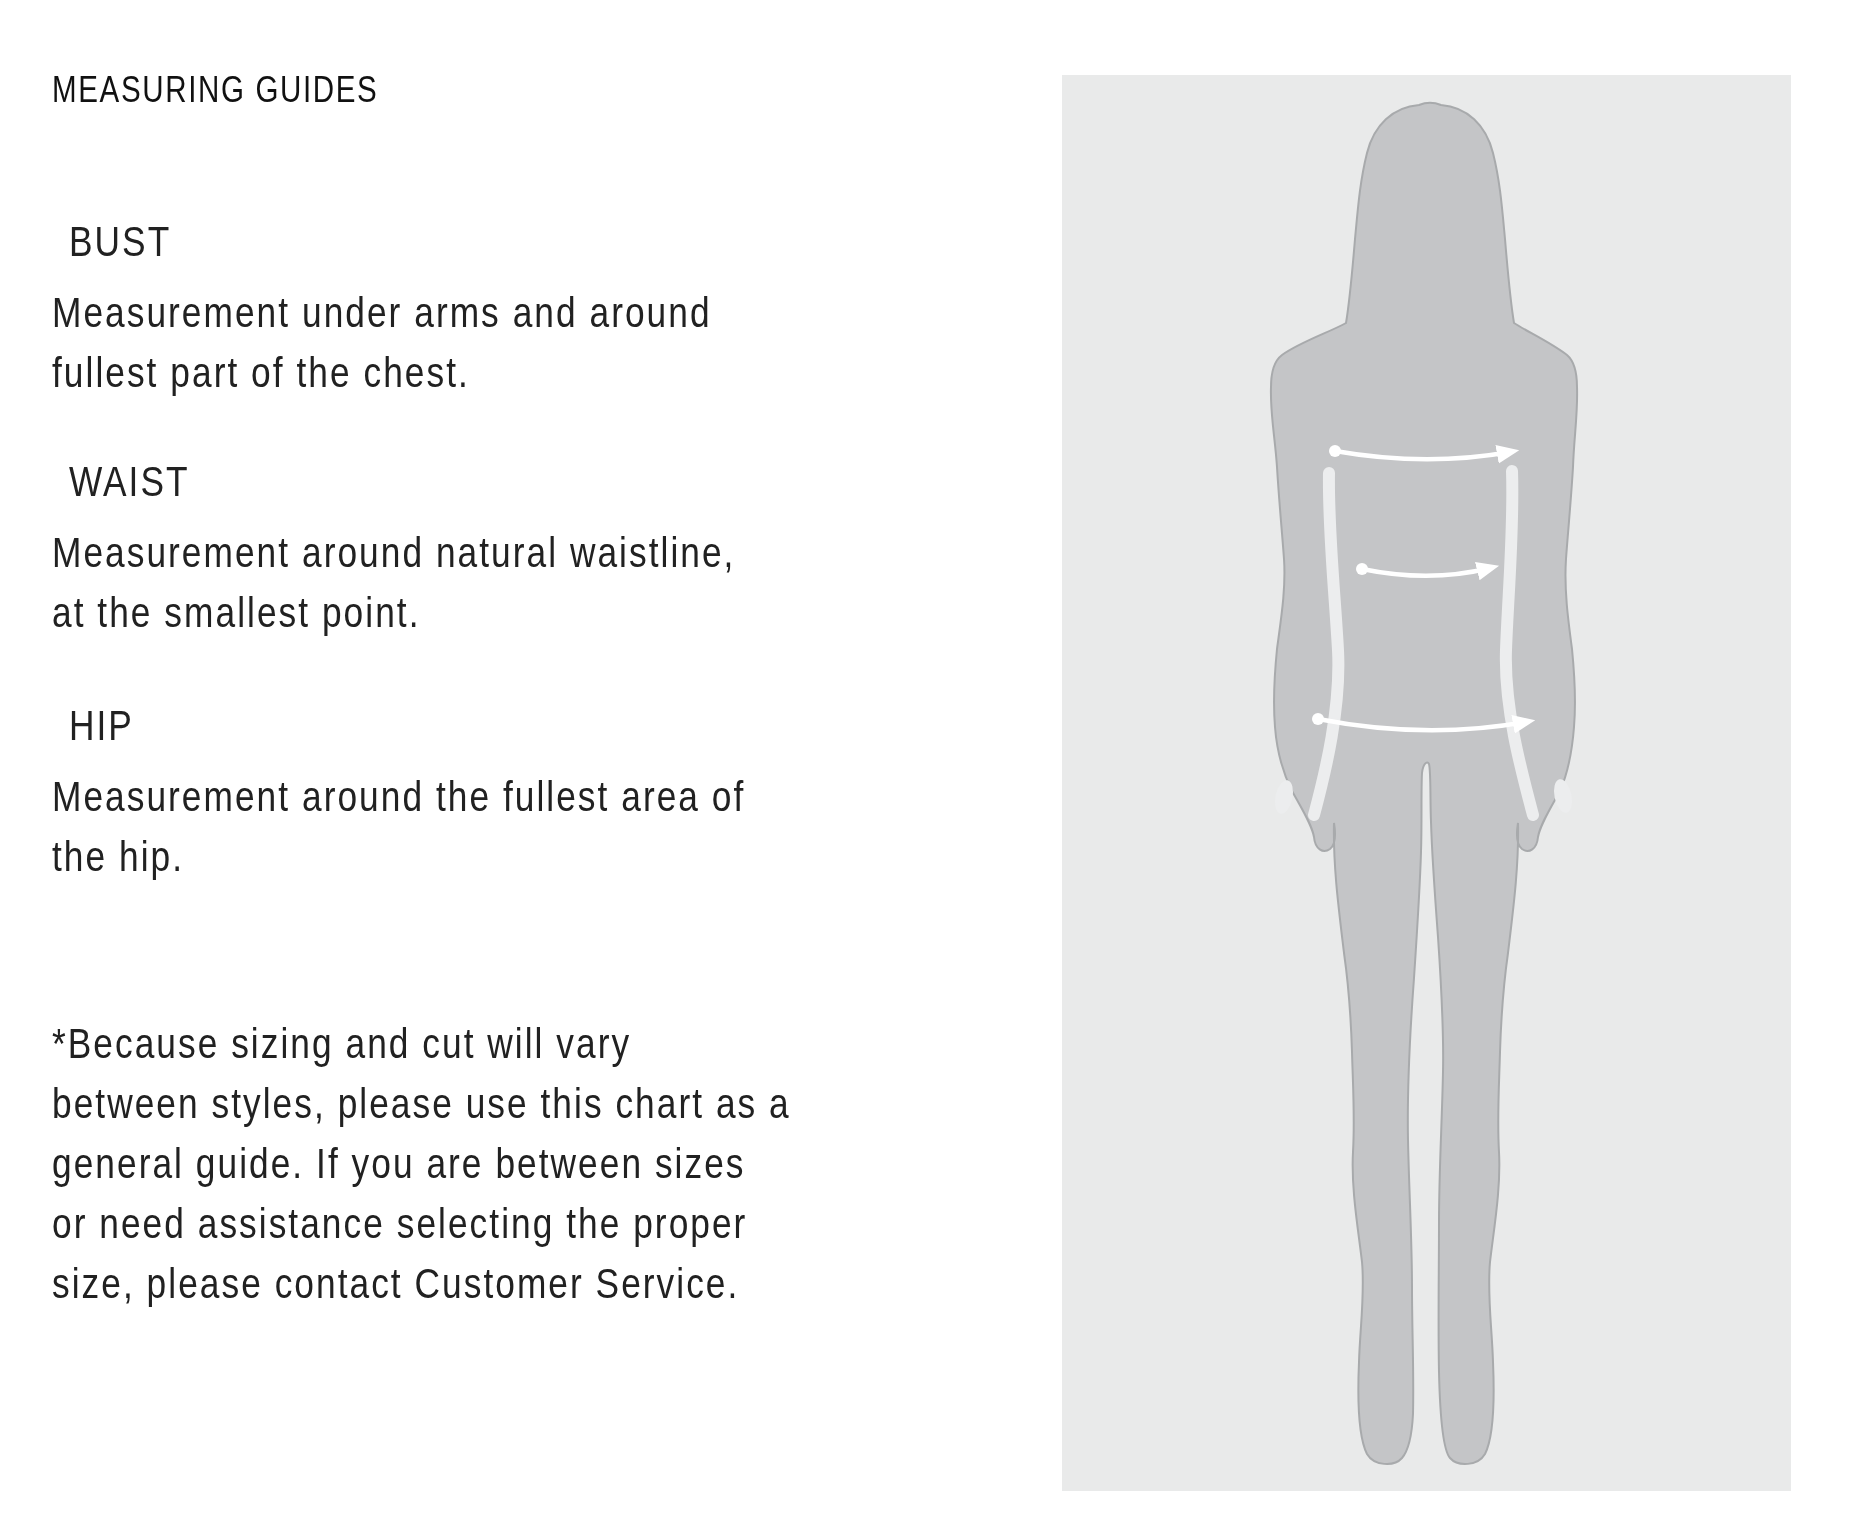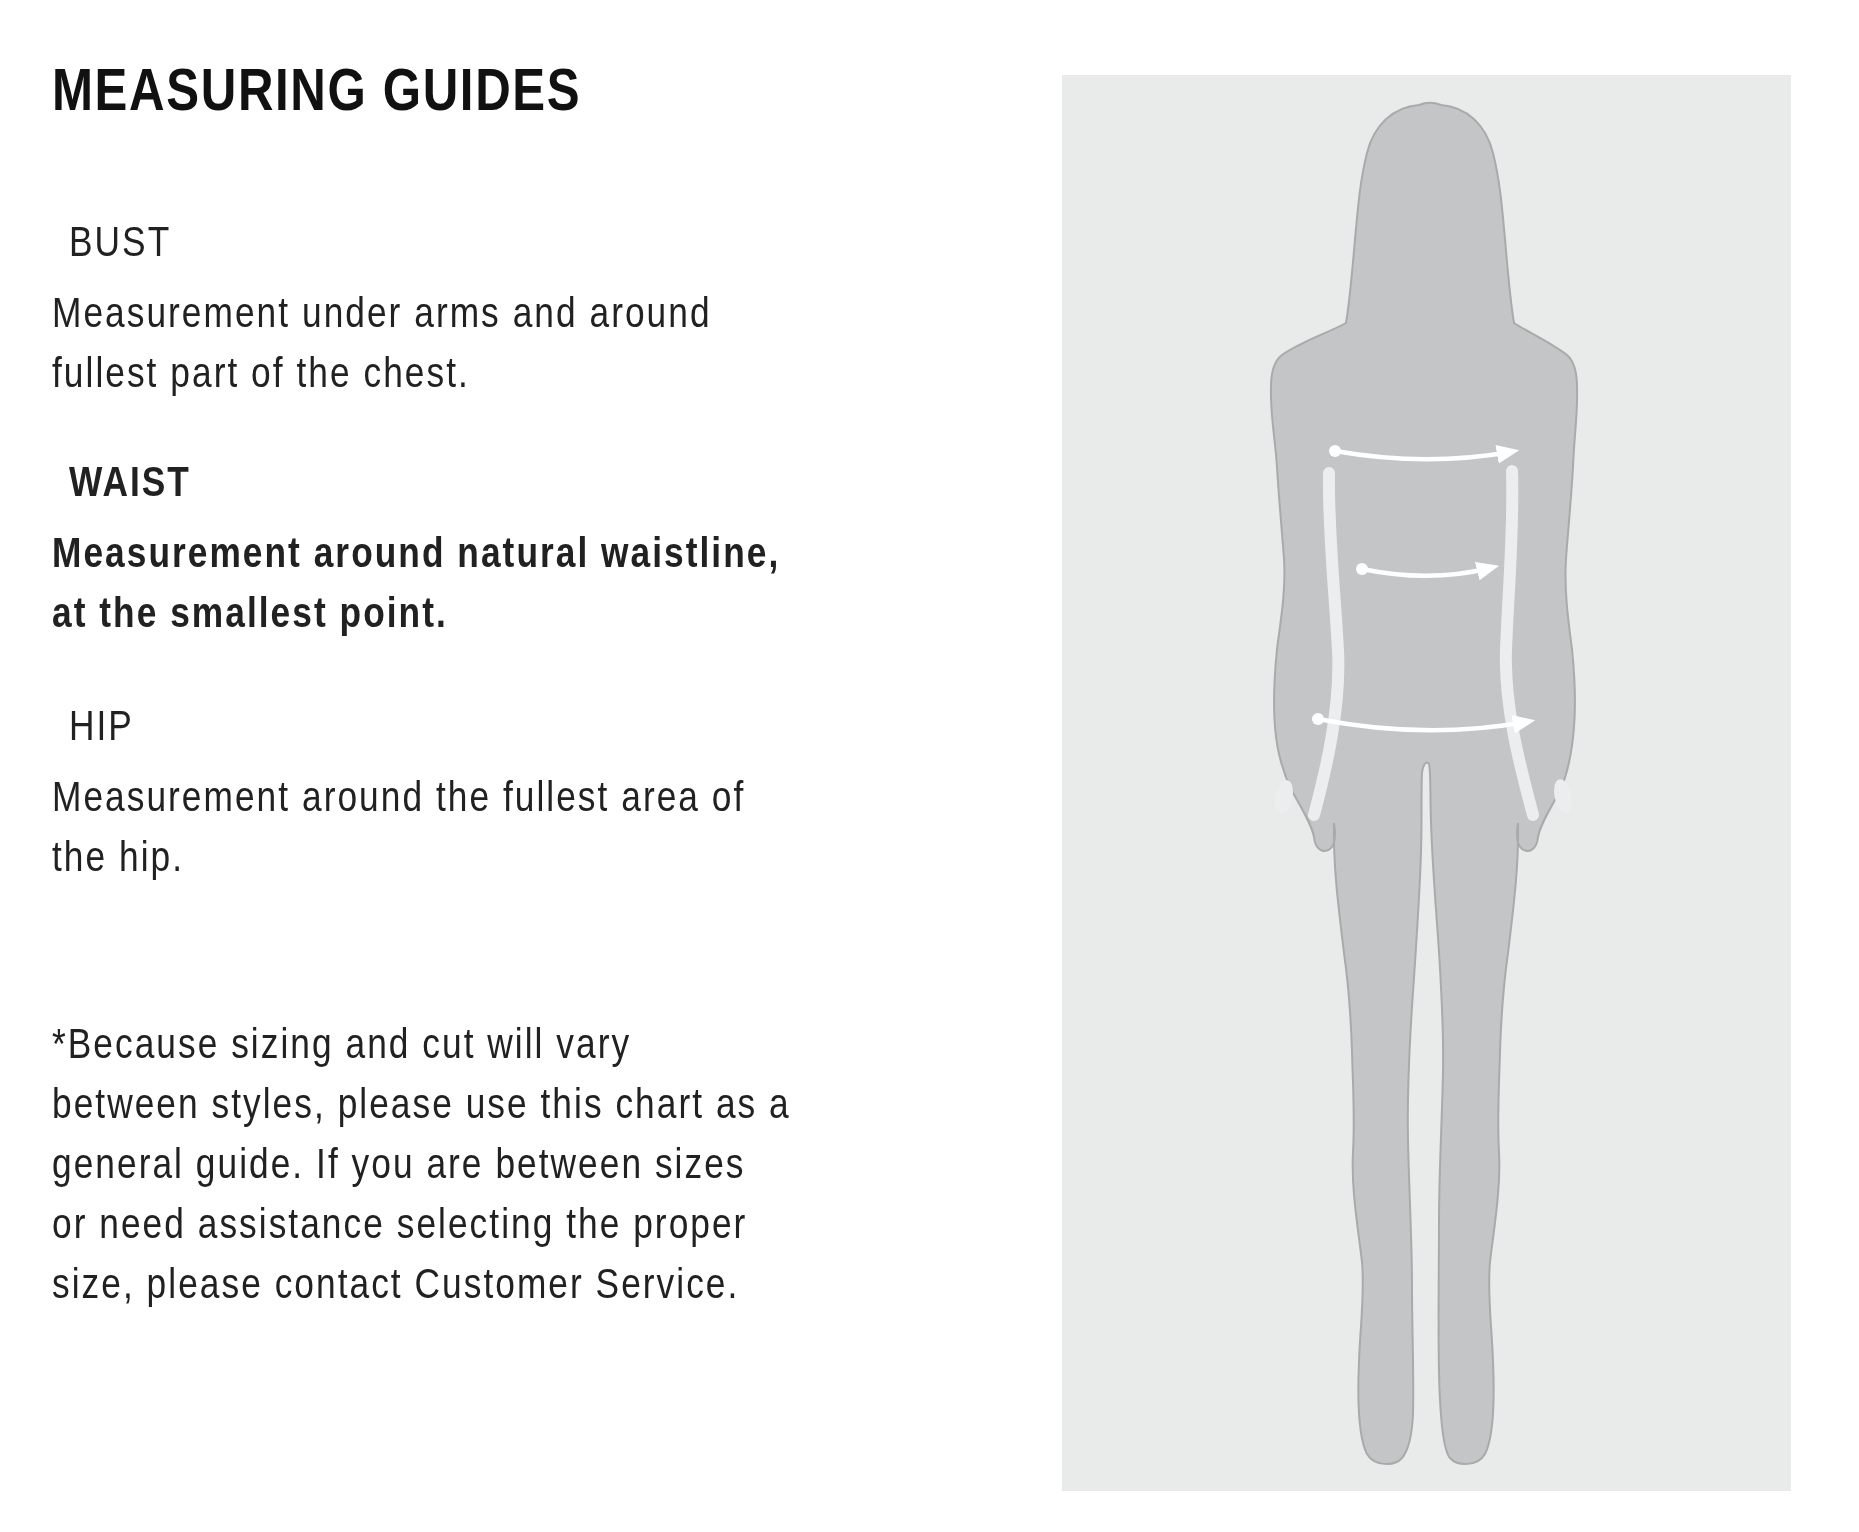--- a/index.html
+++ b/index.html
@@ -22,37 +22,37 @@
   }
   .tx{
     display:inline-block;
     transform:scaleX(0.82);
     transform-origin:0 0;
     white-space:nowrap;
   }
   .page-title{
     position:absolute;
     left:52px; top:60px;
-    font-size:60px; font-weight:700;
+    font-size:36px; font-weight:400;
     letter-spacing:2px;
     line-height:60px;
     color:var(--title-color);
   }
   .section{
     position:absolute;
     left:52px;
     font-size:43px; font-weight:400;
     letter-spacing:2.5px;
     line-height:60px;
     color:var(--text-color);
   }
   .section .label{line-height:60px;margin-left:17px;}
   .section .desc{margin-top:11px;}
   .section.sec-bust{top:211px;}
-  .section.sec-waist{top:451px;font-weight:bold;}
+  .section.sec-waist{top:451px;}
   .section.sec-hip{top:695px;text-decoration:underline;}
   .disclaimer{
     position:absolute;
     left:52px; top:989px;
     font-size:43px; font-weight:400;
     letter-spacing:2.5px;
     line-height:60px;
     color:var(--text-color);
     margin-top:24px;
   }

